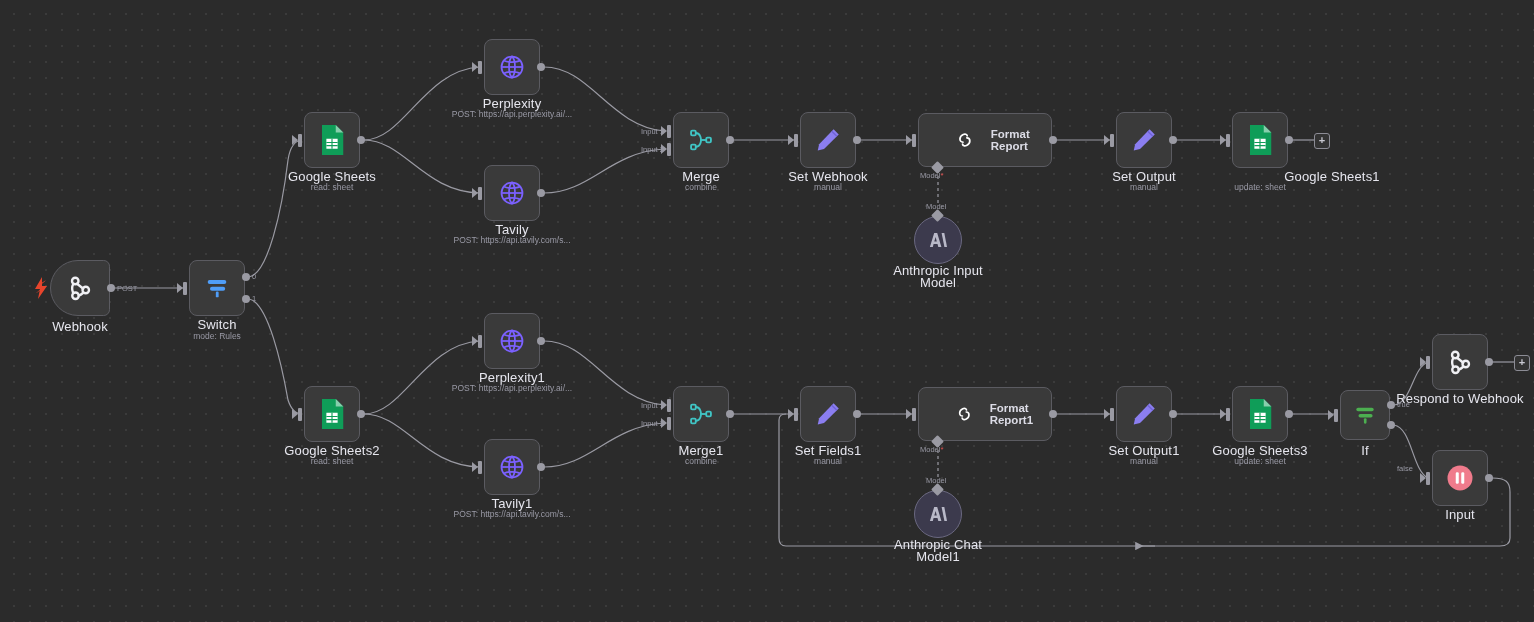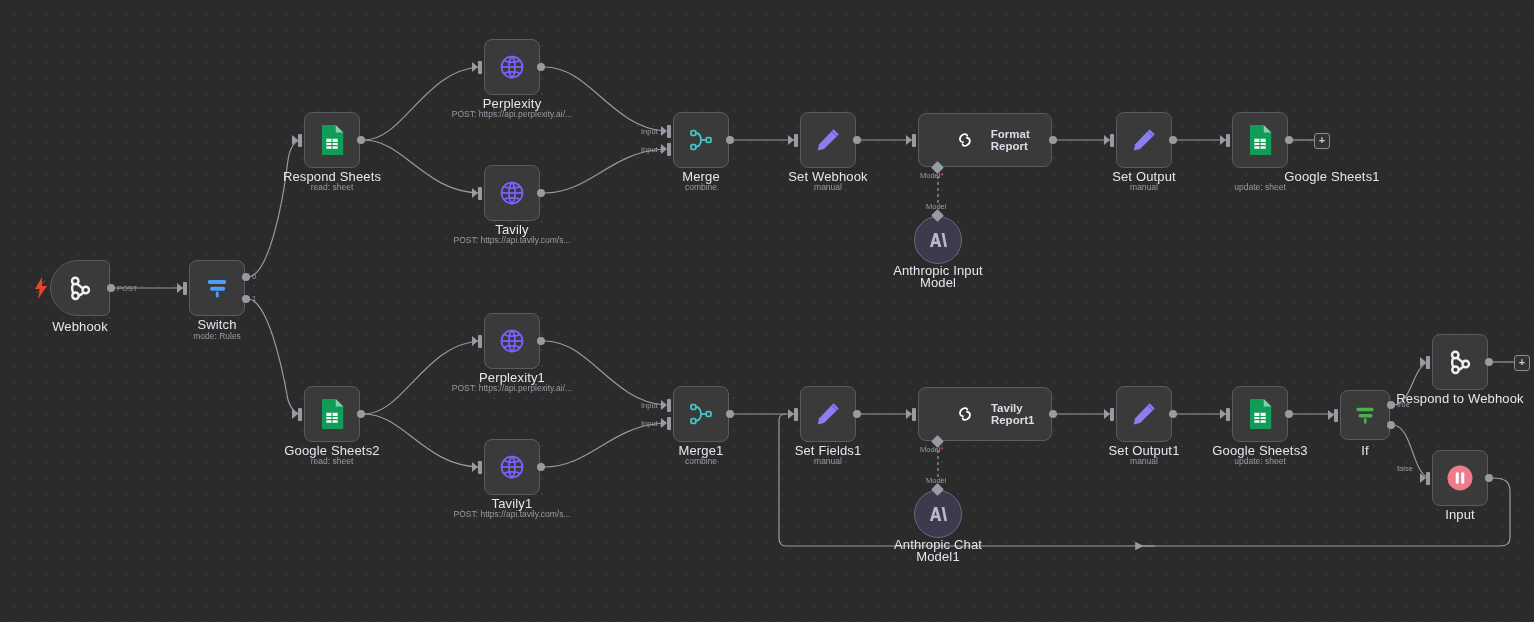--- a/index.html
+++ b/index.html
@@ -166,21 +166,21 @@
       <path d="M2,0 L13,0 L19,6 L19,24 L2,24 Z" fill="#0f9d58"></path>
       <path d="M13,0 L19,6 L13,6 Z" fill="#87ceac"></path>
       <rect x="5.5" y="11" width="9" height="8" fill="#fff"></rect>
       <g stroke="#0f9d58" stroke-width="0.9">
           <path d="M5.5,14 H14.5 M5.5,16.5 H14.5 M10,11 V19"></path>
         </g>
     </svg>
   </div>
   <div class="inport" style="left:298px;top:134px;"></div>
   <div class="port" style="left:357px;top:136px;"></div>
-  <div class="caption" style="left:272px;top:169px;width:120px;">Respond Sheets</div>
+  <div class="caption" style="left:272px;top:169px;width:120px;">Google Sheets</div>
   <div class="subcap" style="left:272px;top:182px;width:120px;">read: sheet</div>
 
   <div class="nbox" style="left:484px;top:39px;width:56px;height:56px;">
     <svg width="28" height="28" viewBox="0 0 24 24" class="icon">
       <g fill="none" stroke="#7b61ff" stroke-width="1.5">
         <circle cx="12" cy="12" r="9"></circle>
           <path d="M3,12 H21"></path>
           <path d="M12,3 C15.4,6 15.4,18 12,21 C8.6,18 8.6,6 12,3Z"></path>
         <path d="M5,6.5 C8,8.3 16,8.3 19,6.5"></path>
           <path d="M5,17.5 C8,15.7 16,15.7 19,17.5"></path>
@@ -368,21 +368,21 @@
   <div class="caption" style="left:768px;top:443px;width:120px;">Set Fields1</div>
   <div class="subcap" style="left:768px;top:456px;width:120px;">manual</div>
 
   <div class="nbox wide" style="left:918px;top:387px;width:134px;height:54px;">
     <svg width="26" height="26" viewBox="0 0 24 24" class="icon">
       <g fill="none" stroke="#ffffff" stroke-width="2.1" stroke-linecap="round">
         <path d="M9.6,14.6 C7.4,14.6 6,13 6,10.8 C6,8.6 7.6,6.4 10,5.3 C12.2,4.3 14.4,5 14.8,6.9"></path>
         <path d="M14.4,9.4 C16.6,9.4 18,11 18,13.2 C18,15.4 16.4,17.6 14,18.7 C11.8,19.7 9.6,19 9.2,17.1"></path>
       </g>
     </svg>
-    <span class="inline-label">Tavily Report1</span>
+    <span class="inline-label">Format Report1</span>
   </div>
   <div class="inport" style="left:912px;top:408px;"></div>
   <div class="port" style="left:1049px;top:410px;"></div>
   <div class="diamond" style="left:933px;top:437px;"></div>
   <div class="portlabel" style="left:920px;top:445px;"><span>Model</span><span class="redstar">*</span></div>
 
   <div class="nbox round" style="left:914px;top:490px;width:48px;height:48px;">
     <svg width="24" height="24" viewBox="0 0 24 24" class="icon">
       <g fill="#b9b9c8">
         <path d="M8.2,5 L11.2,5 L15.4,19 L12.3,19 L11.5,16 L7.6,16 L6.8,19 L3.9,19 Z M8.3,13.6 L10.8,13.6 L9.6,9 Z"></path>

